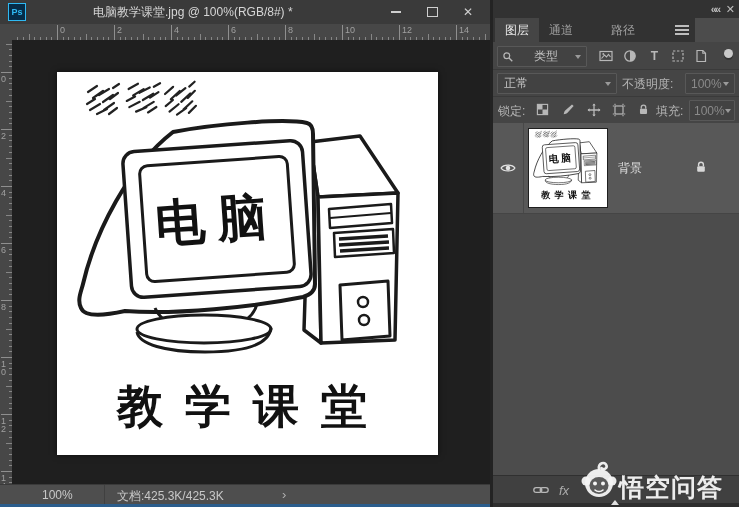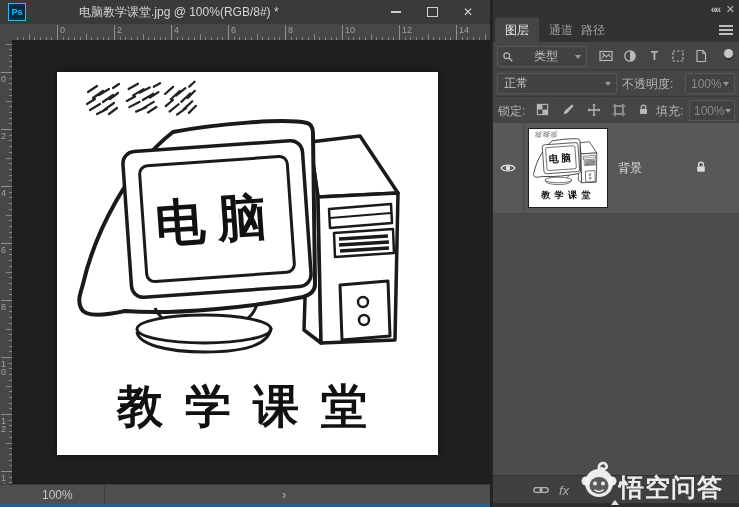--- a/index.html
+++ b/index.html
@@ -3,21 +3,21 @@
 <meta charset="utf-8">
 <style>
   html,body{margin:0;padding:0;background:#111;}
   .screen{position:relative;width:739px;height:507px;background:#282828;overflow:hidden;
           font-family:"Liberation Sans","DejaVu Sans",sans-serif;-webkit-font-smoothing:antialiased;}
   
   .titlebar{position:absolute;left:0;top:0;width:493px;height:24px;background:#3a3a3a;
             border-bottom:5px solid #0369a1;display:flex;align-items:center;}
   .ps-badge{width:16px;height:16px;margin-left:8px;background:#062c47;border:1px solid #2fb9f2;
             color:#2fb9f2;font-size:9px;font-weight:bold;display:flex;align-items:center;justify-content:center;}
-  .doc-title{color:#d6d6d6;font-size:12px;margin-left:7px;white-space:nowrap;padding-left:46px;}
+  .doc-title{color:#d6d6d6;font-size:12px;margin-left:21px;white-space:nowrap;padding-left:46px;}
   .winbtns{position:absolute;right:18px;top:0;height:24px;display:flex;align-items:center;gap:22px;}
   .winbtn{width:14px;height:14px;display:flex;align-items:center;justify-content:center;color:#cfcfcf;cursor:default;}
   .ico-min{width:10px;height:2px;background:#cfcfcf;}
   .ico-max{width:9px;height:8px;border:1.5px solid #cfcfcf;}
   .glyph-close{font-size:12px;color:#cfcfcf;line-height:1;}
   
   .ruler-corner{position:absolute;left:0;top:24px;width:12px;height:16px;background:#474747;
                 border-right:1px solid #333;border-bottom:1px solid #2c2c2c;}
   .hruler{position:absolute;left:12px;top:24px;width:478px;height:16px;background:#474747;
           border-bottom:1px solid #2c2c2c;overflow:hidden;}
@@ -46,21 +46,21 @@
   .status-doc{position:absolute;left:117px;top:3px;}
   .status-chev{position:absolute;left:282px;top:2px;color:#b0b0b0;font-size:13px;}
   .blue-line{position:absolute;left:0;top:504px;width:493px;height:3px;background:#2b5d8c;}
   .doc-panel-divider{position:absolute;left:490px;top:0;width:3px;height:507px;background:#232323;}
   
   .panel{position:absolute;left:493px;top:0;width:246px;height:507px;background:#4c4c4c;}
   .panel-top{position:absolute;left:0;top:0;width:246px;height:18px;background:#323232;}
   .pt-ico{position:absolute;top:2px;color:#bdbdbd;font-size:11px;line-height:14px;cursor:default;}
   .pt-collapse{right:20px;letter-spacing:-2px;font-weight:bold;}
   .pt-close{right:4px;}
-  .tabrow{position:absolute;left:0;top:18px;width:246px;height:24px;background:#323232;}
+  .tabrow{position:absolute;left:0;top:18px;width:202px;height:24px;background:#323232;}
   .tab{position:absolute;top:0;height:24px;width:44px;font-size:12px;display:flex;align-items:center;
        justify-content:center;color:#9f9f9f;cursor:default;}
   .tab.active{background:#454545;color:#e8e8e8;}
   .hamburger{position:absolute;right:6px;top:7px;width:14px;height:10px;display:flex;flex-direction:column;
              justify-content:space-between;cursor:default;}
   .hamburger span{display:block;height:2px;background:#bdbdbd;}
   .controls{position:absolute;left:0;top:42px;width:246px;height:81px;background:#454545;}
   .crow{position:absolute;left:0;width:246px;height:27px;border-bottom:1px solid #3a3a3a;}
   .crow.r1{top:0;}.crow.r2{top:27px;}.crow.r3{top:54px;}
   .select{position:absolute;height:19px;top:4px;background:#424242;border:1px solid #585858;
@@ -412,35 +412,36 @@
   <div class="pasteboard"></div>
   <div class="canvas">
     <svg width="381" height="383" viewBox="0 0 381 383">
       <use href="#cartoon"></use>
     </svg>
   </div>
 
   <div class="statusbar">
     <span class="status-zoom">100%</span>
     <span class="status-sep"></span>
+    <span class="status-doc">文档:425.3K/425.3K</span>
     <span class="status-chev">›</span>
   </div>
   <div class="blue-line"></div>
   <div class="doc-panel-divider"></div>
 
   <div class="panel">
     <div class="panel-top">
       <span class="pt-ico pt-collapse"><span>«</span><span>«</span></span>
       <span class="pt-ico pt-close">✕</span>
     </div>
 
     <div class="tabrow">
       <div class="tab active" style="left:2px;">图层</div>
       <div class="tab" style="left:46px;">通道</div>
-      <div class="tab" style="left:78px;">路径</div>
+      <div class="tab" style="left:108px;">路径</div>
       <div class="hamburger">
           <span></span>
           <span></span>
           <span></span>
         </div>
     </div>
 
     <div class="controls">
 
       <div class="crow r1">

